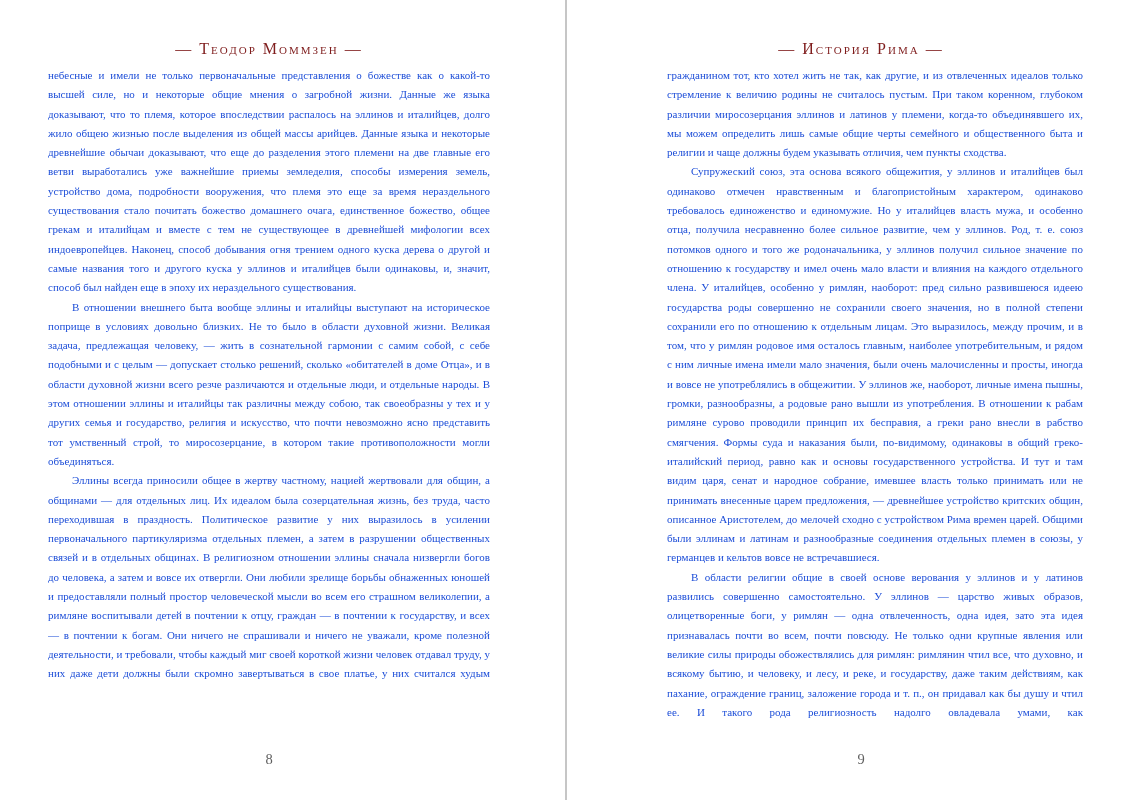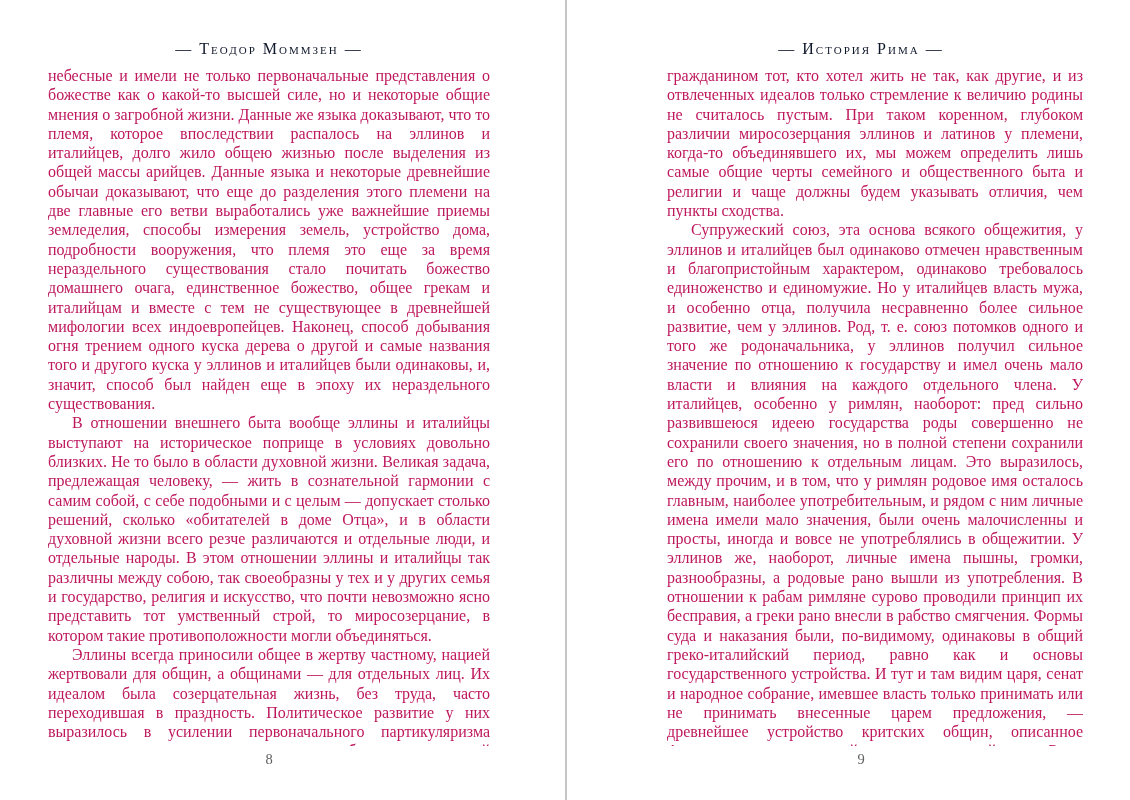--- a/index.html
+++ b/index.html
@@ -34,33 +34,33 @@
   .page.right { left: 567px; padding: 0 49px 0 72px; }
   .running-header {
     position: absolute;
     top: 40px;
     left: 0;
     right: 0;
     text-align: center;
     font-variant: small-caps;
     letter-spacing: 2px;
     font-size: 16px;
-    color: #0f172a;
+    color: #7f1d1d;
   }
   .page.left  .running-header { padding-right: 27px; }
   .page.right .running-header { padding-left: 23px; }
   .page-body {
     position: absolute;
     top: 66px;
     bottom: 54px;
     overflow: hidden;
     text-align: justify;
-    font-size: 16px;
+    font-size: 11px;
     line-height: 19.3px;
-    color: #be185d;
+    color: #1d4ed8;
   }
   .page.left  .page-body { left: 48px; right: 75px; }
   .page.right .page-body { left: 72px; right: 49px; margin-left: 28px; }
   .page-body p.indent { text-indent: 24px; }
   .page-body p.continues { text-align-last: justify; }
   .page-footer {
     position: absolute;
     bottom: 32px;
     text-align: center;
     font-size: 14.5px;

